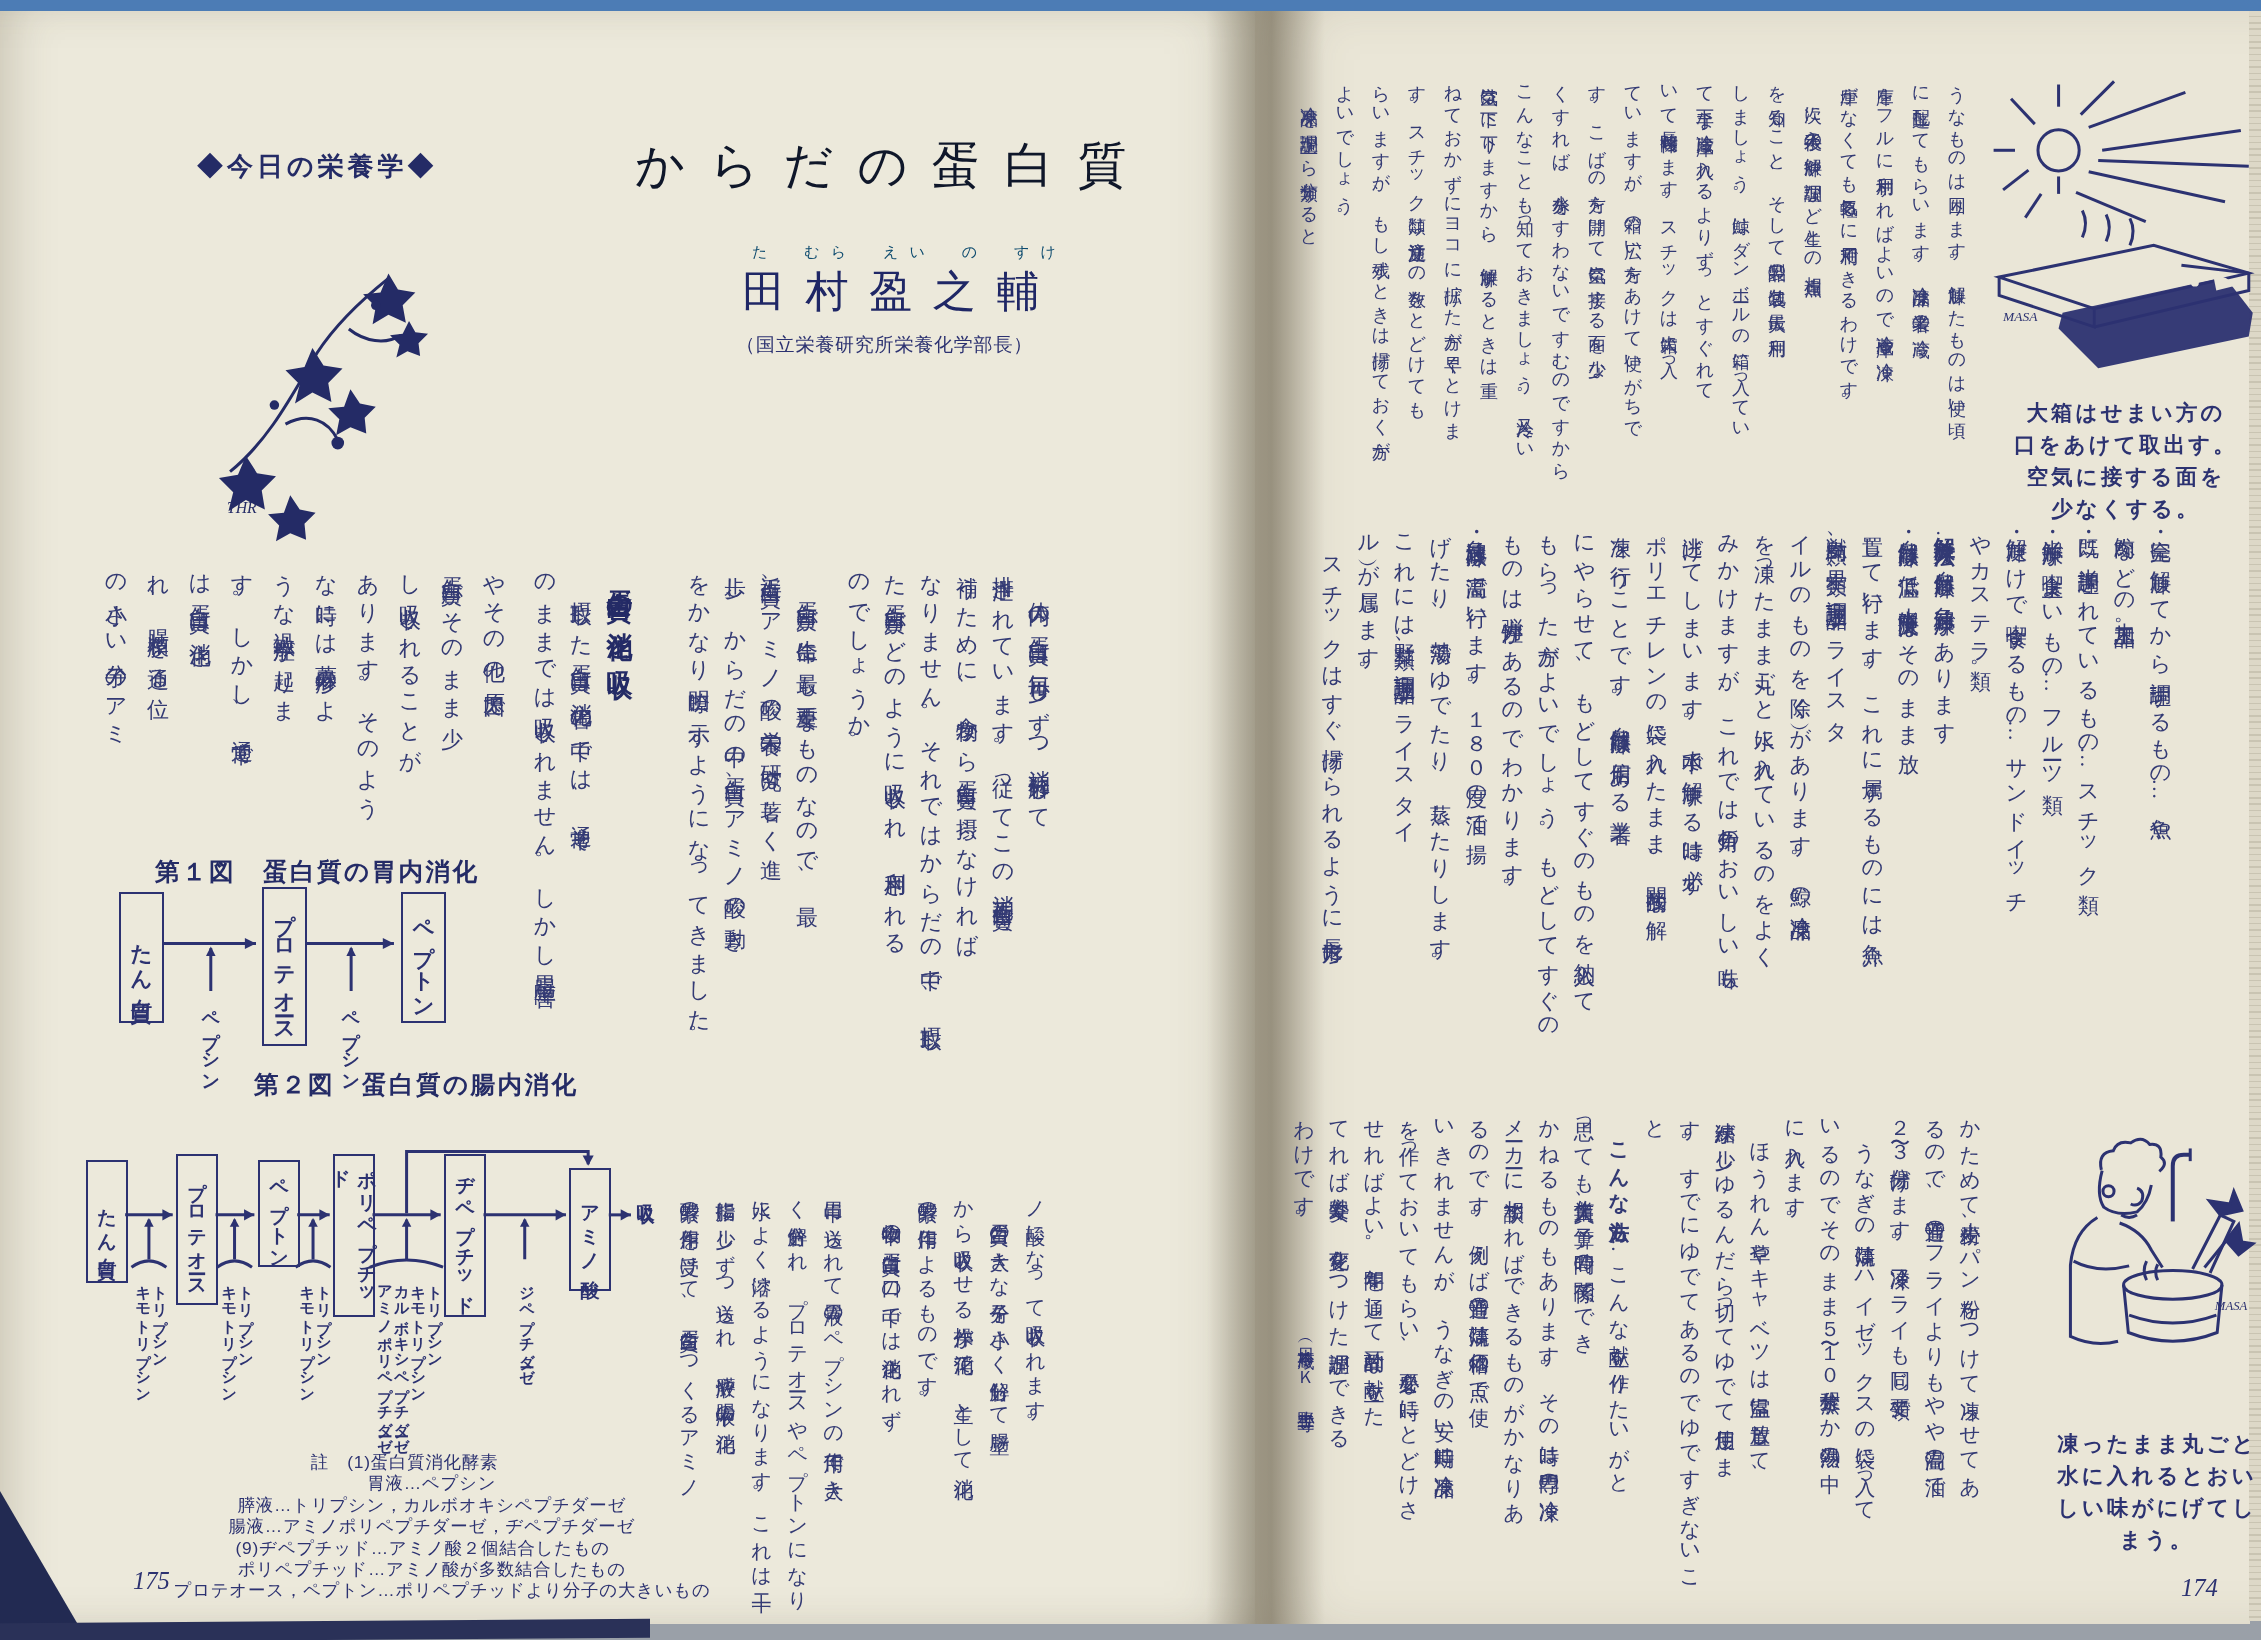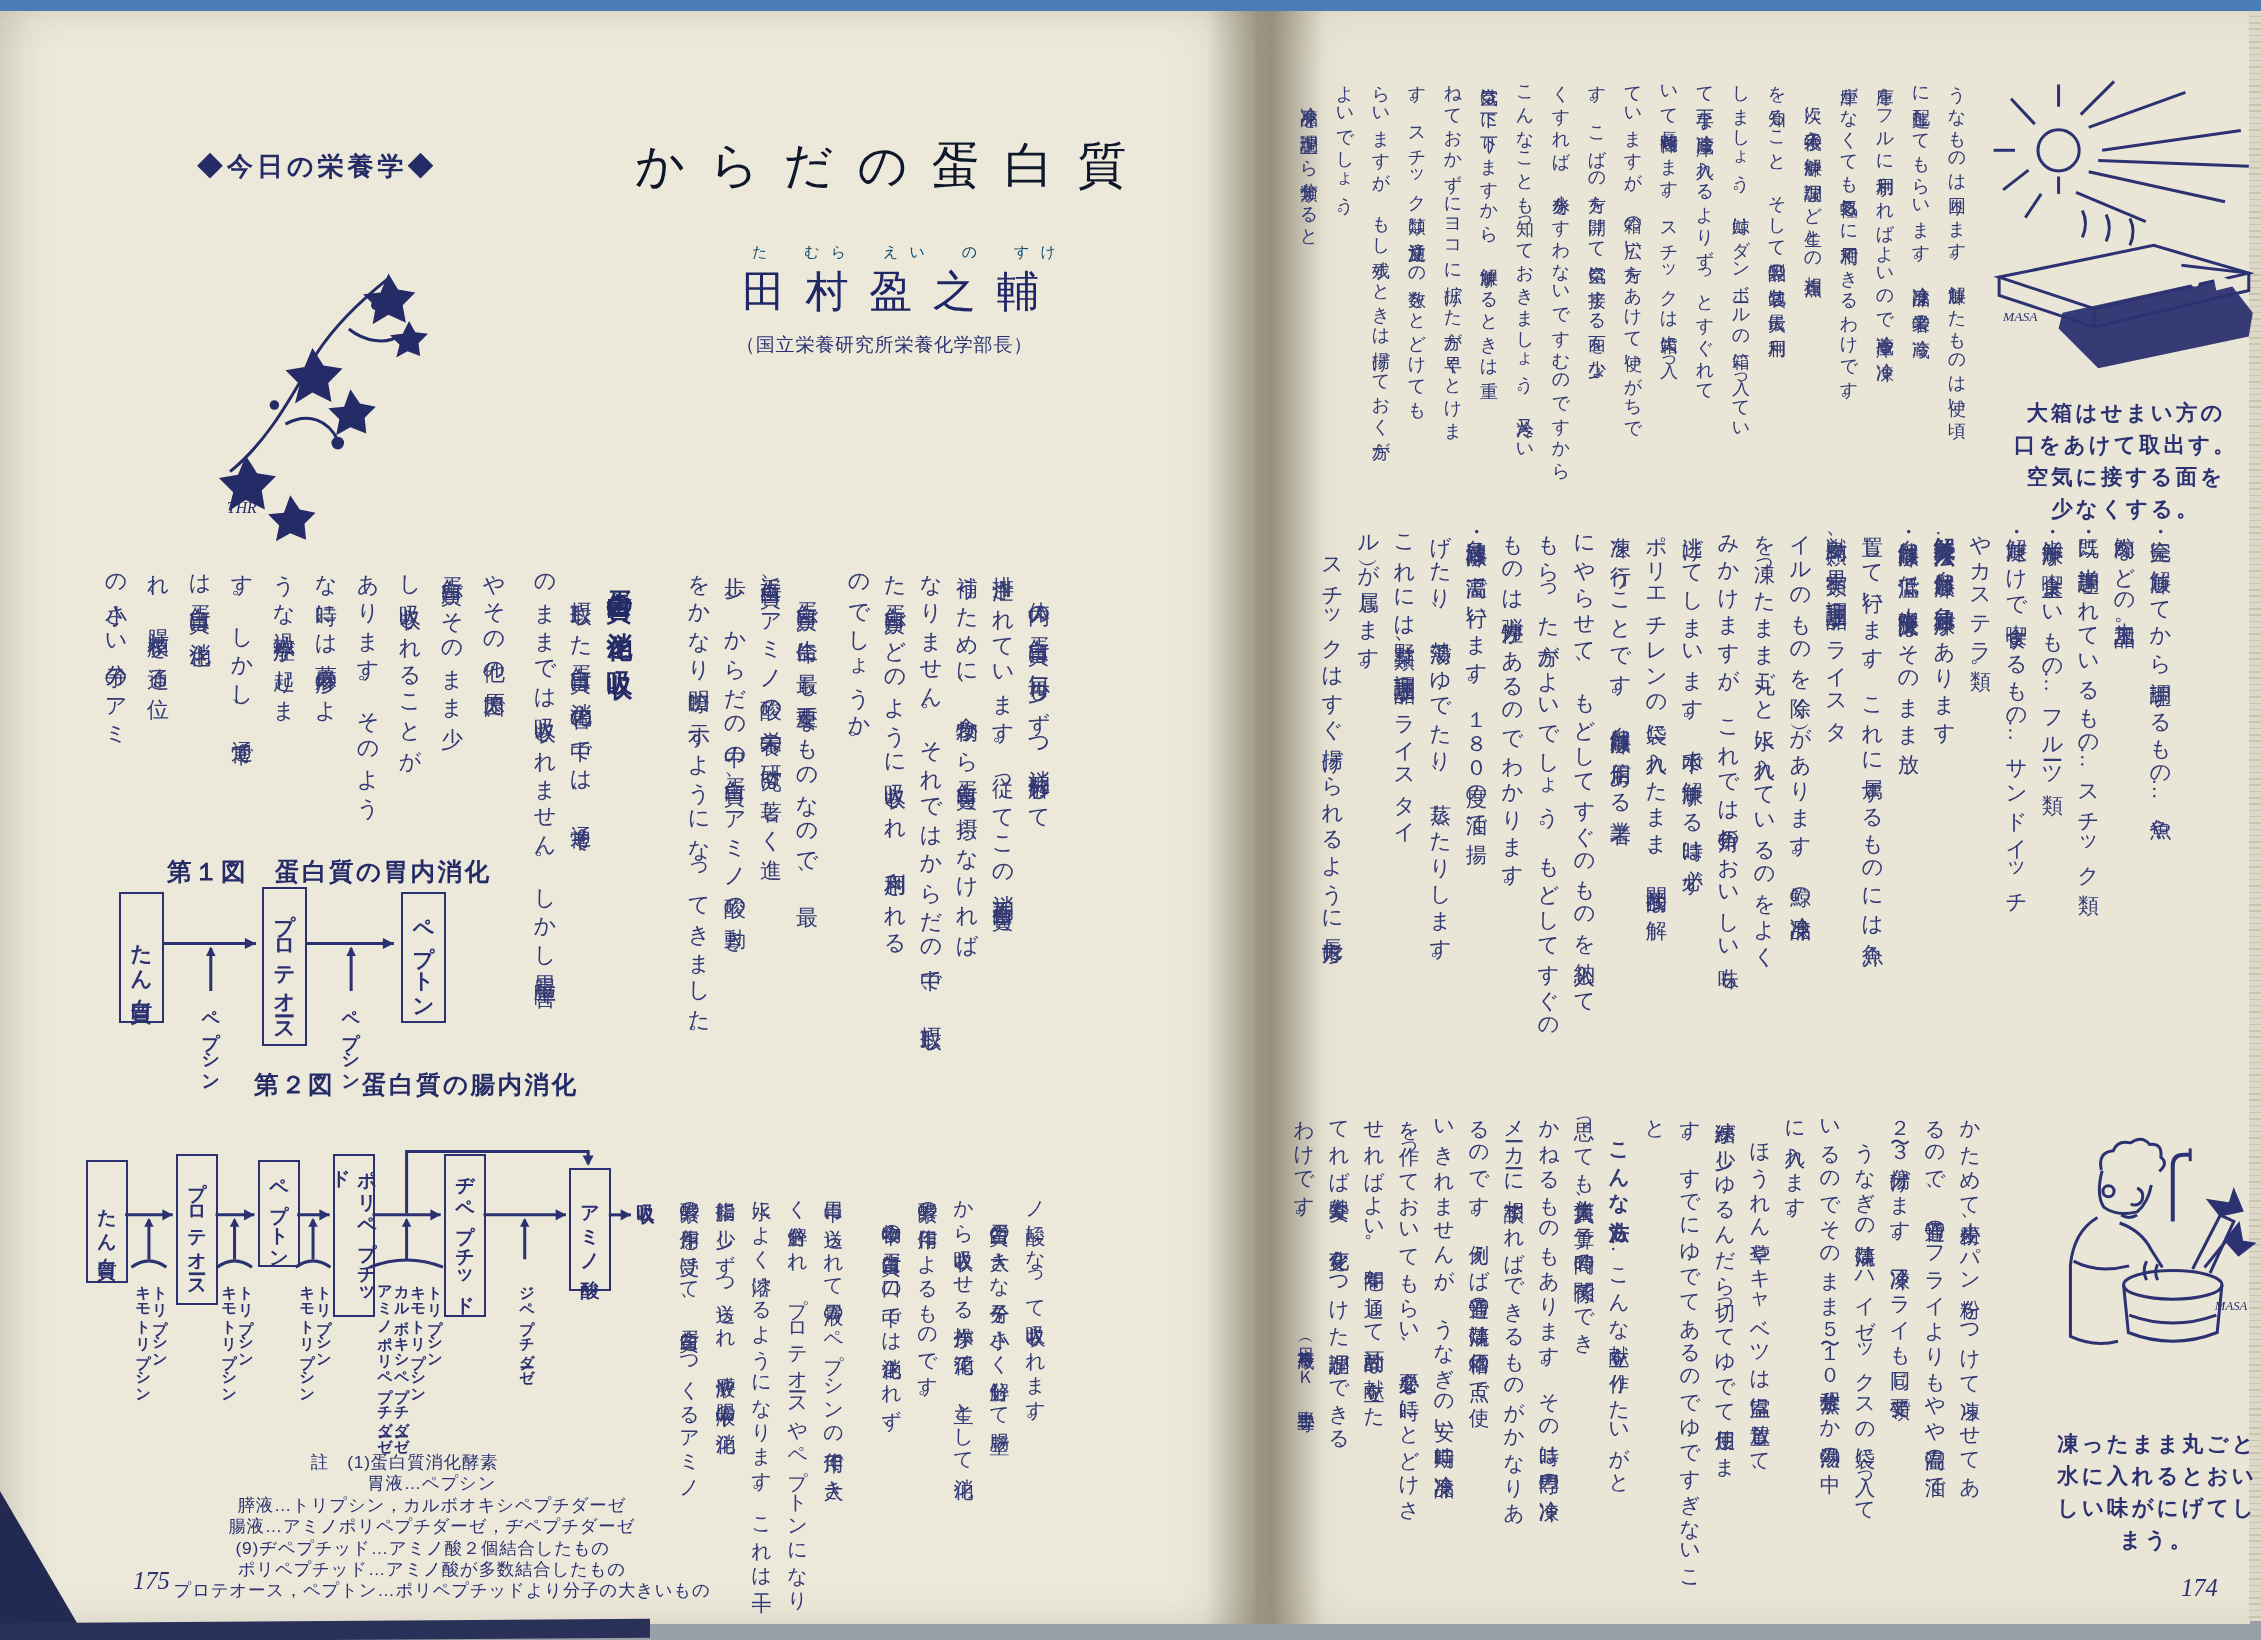--- a/index.html
+++ b/index.html
@@ -125,21 +125,21 @@
       <div class="col">し吸収されることが</div>
       <div class="col">あります。そのよう</div>
       <div class="col">な時には蕁麻疹のよ</div>
       <div class="col">うな過敏症が起りま</div>
       <div class="col">す。しかし、通常で</div>
       <div class="col">は蛋白質は消化さ</div>
       <div class="col">れ、腸粘膜を通る位</div>
       <div class="col">の小さい分子のアミ</div>
     </div>
 
-  <div class="fig-caption" style="left:167px;top:855px;">第１図　蛋白質の胃内消化</div>
+  <div class="fig-caption" style="left:155px;top:855px;">第１図　蛋白質の胃内消化</div>
   <div class="fig-box" style="left:119px;top:892px;width:41px;height:127px;">たん白質</div>
   <div class="fig-box" style="left:262px;top:887px;width:41px;height:155px;">プロテオース</div>
   <div class="fig-box" style="left:401px;top:892px;width:41px;height:127px;">ペプトン</div>
   <svg style="left:75px;top:880px;" width="492" height="222" viewBox="0 0 620 280">
     <g stroke="#2c3271" stroke-width="3" fill="none">
       <line x1="110" y1="80" x2="228" y2="80"></line>
         <line x1="292" y1="80" x2="402" y2="80"></line>
       <line x1="171" y1="140" x2="171" y2="86"></line>
         <line x1="348" y1="140" x2="348" y2="86"></line>
     </g>

